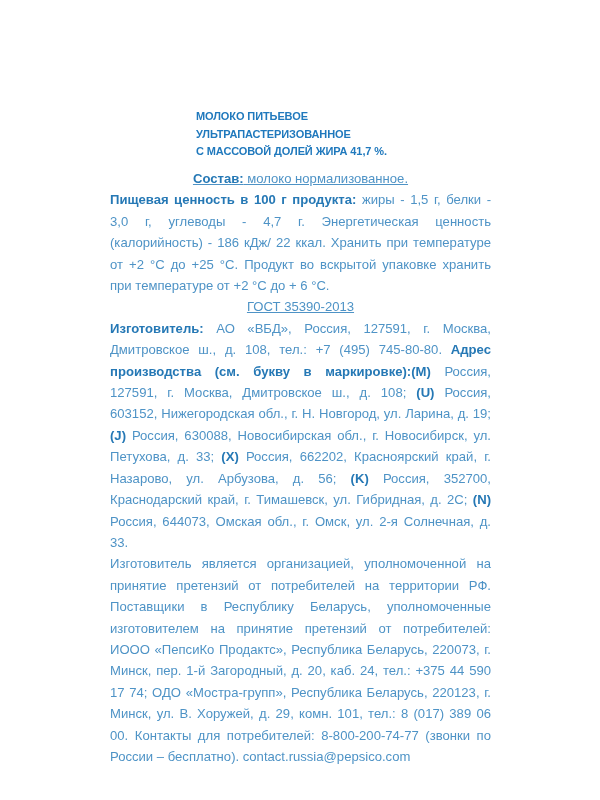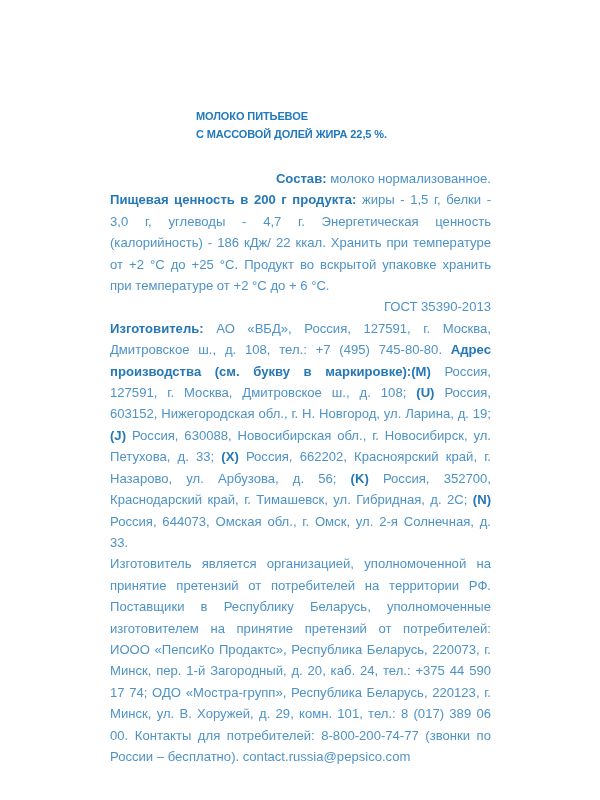--- a/index.html
+++ b/index.html
@@ -50,43 +50,45 @@
     text-align: justify;
     text-justify: inter-word;
   }
 
   .para {
     margin: 0;
     padding: 0;
     text-align: justify;
   }
   .para.flush {
-    text-align: right;
+    text-align: center;
+    text-decoration: underline;
   }
 
   b.lbl {
     font-weight: bold;
     color: #2578b5;
   }
 </style>
 </head>
 <body>
 
 <div class="label-page">
 
   <div class="product-title">
     <span class="t-line">МОЛОКО ПИТЬЕВОЕ</span>
-    <span class="t-line">С МАССОВОЙ ДОЛЕЙ ЖИРА 22,5 %.</span>
+    <span class="t-line">УЛЬТРАПАСТЕРИЗОВАННОЕ</span>
+    <span class="t-line">С МАССОВОЙ ДОЛЕЙ ЖИРА 41,7 %.</span>
   </div>
 
   <div class="info-column">
 
     <p class="para flush"><b class="lbl">Состав:</b><span> молоко нормализованное.</span></p>
 
-    <p class="para"><b class="lbl">Пищевая ценность в 200 г продукта:</b><span> жиры - 1,5 г, белки - 3,0 г, углеводы - 4,7 г. Энергетическая ценность (калорийность) - 186 кДж/ 22 ккал. Хранить при температуре от +2 °С до +25 °С. Продукт во вскрытой упаковке хранить при температуре от +2 °С до + 6 °С.</span></p>
+    <p class="para"><b class="lbl">Пищевая ценность в 100 г продукта:</b><span> жиры - 1,5 г, белки - 3,0 г, углеводы - 4,7 г. Энергетическая ценность (калорийность) - 186 кДж/ 22 ккал. Хранить при температуре от +2 °С до +25 °С. Продукт во вскрытой упаковке хранить при температуре от +2 °С до + 6 °С.</span></p>
 
     <p class="para flush"><span>ГОСТ 35390-2013</span></p>
 
     <p class="para"><b class="lbl">Изготовитель:</b><span> АО «ВБД», Россия, 127591, г. Москва, Дмитровское ш., д. 108, тел.: +7 (495) 745-80-80. </span><b class="lbl">Адрес производства (см. букву в маркировке):</b><b class="lbl">(M)</b><span> Россия, 127591, г. Москва, Дмитровское ш., д. 108; </span><b class="lbl">(U)</b><span> Россия, 603152, Нижегородская обл., г. Н. Новгород, ул. Ларина, д. 19; </span><b class="lbl">(J)</b><span> Россия, 630088, Новосибирская обл., г. Новосибирск, ул. Петухова, д. 33; </span><b class="lbl">(X)</b><span> Россия, 662202, Красноярский край, г. Назарово, ул. Арбузова, д. 56; </span><b class="lbl">(K)</b><span> Россия, 352700, Краснодарский край, г. Тимашевск, ул. Гибридная, д. 2С; </span><b class="lbl">(N)</b><span> Россия, 644073, Омская обл., г. Омск, ул. 2-я Солнечная, д. 33.</span></p>
 
     <p class="para">Изготовитель является организацией, уполномоченной на принятие претензий от потребителей на территории РФ. Поставщики в Республику Беларусь, уполномоченные изготовителем на принятие претензий от потребителей: ИООО «ПепсиКо Продактс», Республика Беларусь, 220073, г. Минск, пер. 1-й Загородный, д. 20, каб. 24, тел.: +375 44 590 17 74; ОДО «Мостра-групп», Республика Беларусь, 220123, г. Минск, ул. В. Хоружей, д. 29, комн. 101, тел.: 8 (017) 389 06 00. Контакты для потребителей: 8-800-200-74-77 (звонки по России – бесплатно). contact.russia@pepsico.com</p>
 
   </div>
 
 </div>

